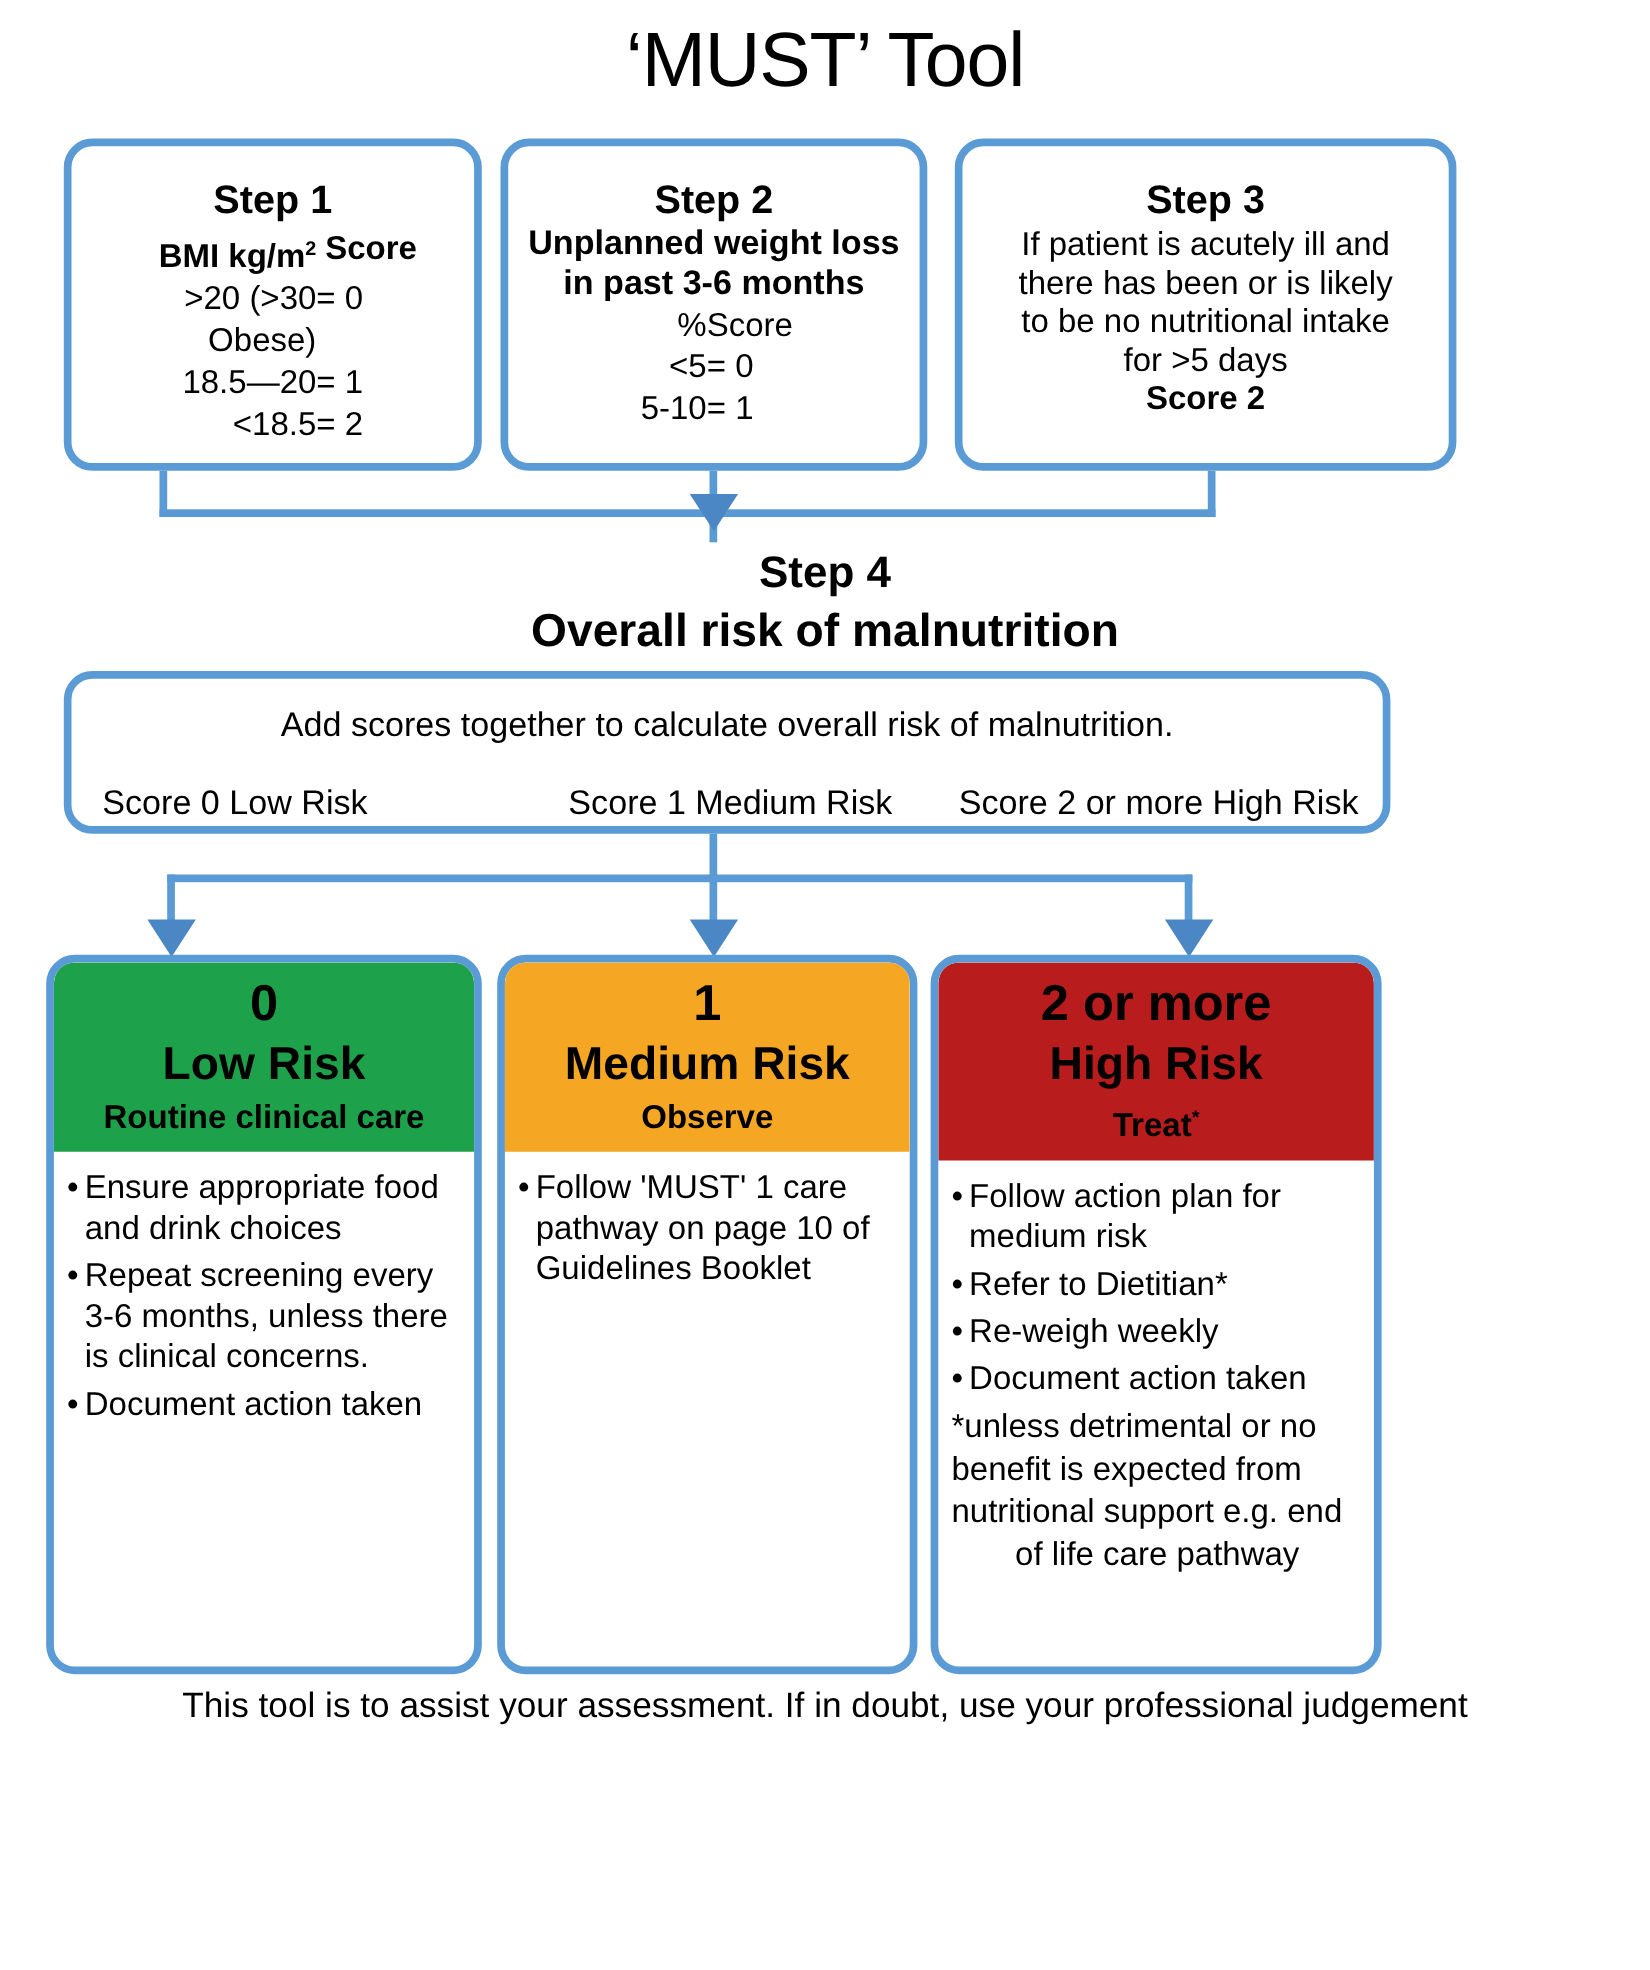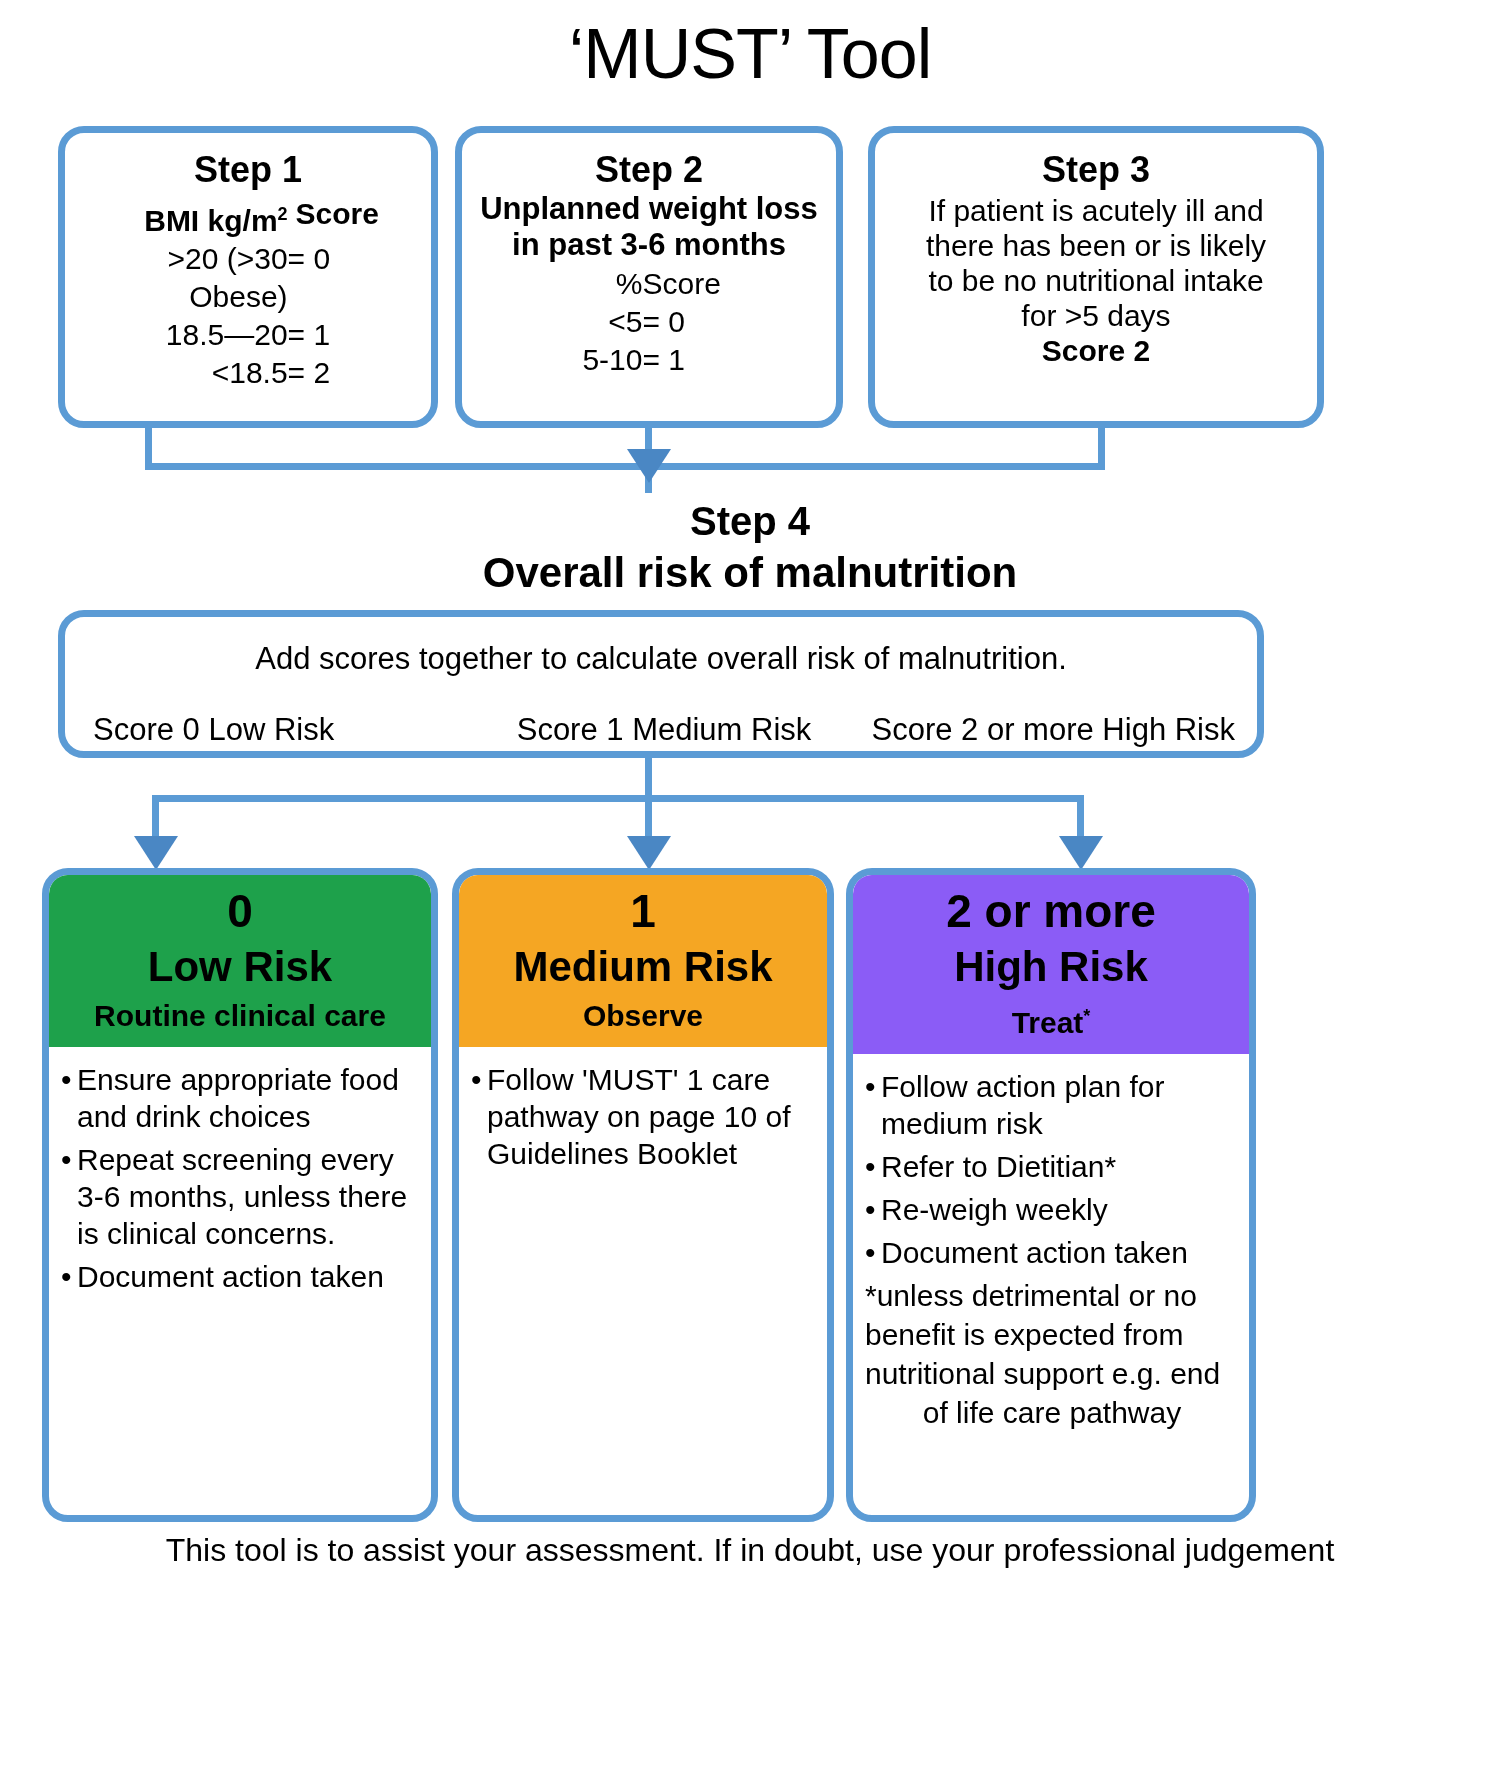--- a/index.html
+++ b/index.html
@@ -33,21 +33,21 @@
   
   #step1{left:58px;  top:126px; width:380px; height:302px;}
   #step2{left:455px; top:126px; width:388px; height:302px;}
   #step3{left:868px; top:126px; width:456px; height:302px;}
 
   .step-head{
     text-align:center;
     font-weight:bold;
     font-size:36px;
     line-height:42px;
-    margin-top:16px;
+    margin-top:28px;
   }
   .step-sub{
     text-align:center;
     font-weight:bold;
     font-size:31px;
     line-height:36px;
   }
   .step3-body{
     text-align:center;
     font-size:30px;
@@ -119,21 +119,21 @@
   #col-high{left:846px;top:868px; width:410px; height:654px;}
 
   .col-head{
     box-sizing:border-box;
     border-radius:18px 18px 0 0;
     padding:8px 4px 12px 4px;
     text-align:center;
   }
   .head-low{background:#1ea14b;}
   .head-med{background:#f5a623;}
-  .head-high{background:#8b5cf6;}
+  .head-high{background:#b91c1c;}
 
   .head-score{font-size:46px;line-height:56px;font-weight:bold;}
   .head-risk{font-size:42px;line-height:52px;font-weight:bold;margin-top:2px;text-align:center;}
   .head-action{font-size:30px;line-height:38px;font-weight:bold;margin-top:4px;}
   .head-action .star{font-size:18px;vertical-align:super;}
 
   .col-body{padding:14px 10px 0 12px;}
   .bul{
     display:flex;
     font-size:30px;line-height:37px;

